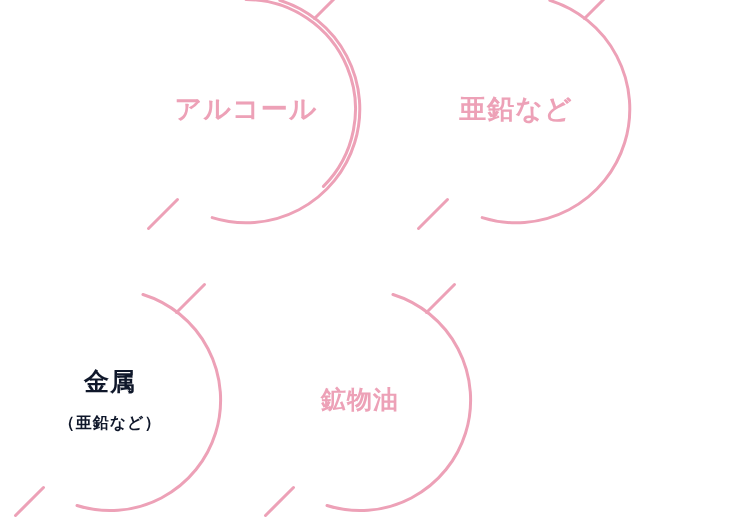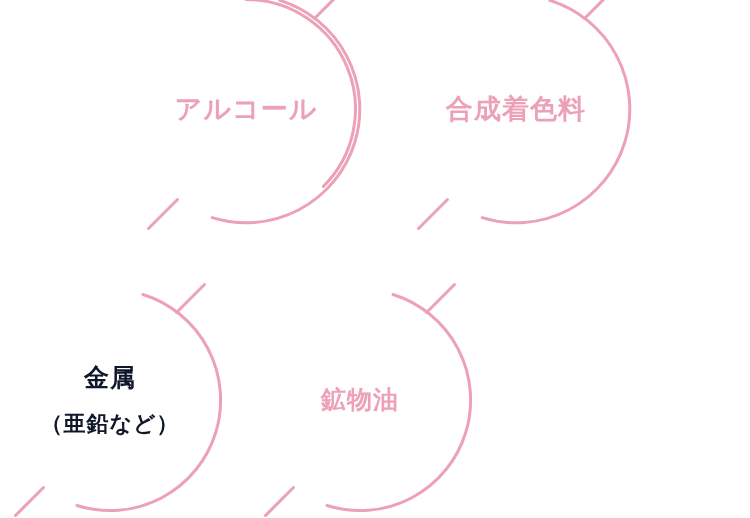--- a/index.html
+++ b/index.html
@@ -63,21 +63,21 @@
   #badge-synthetic-dye{ left: 517px; top: 292px; width: 216px; height: 216px; }
 
   #badge-alcohol       .badge-label { font-size: 27px; }
   #badge-paraben       .badge-label { font-size: 27px; }
   #badge-metal         .badge-label { font-size: 25px; }
   #badge-mineral-oil   .badge-label { font-size: 25px; }
   #badge-synthetic-dye .badge-label { font-size: 25px; }
 
   
   #badge-metal .badge-label .ln-1 { font-size: 25px; }
-  #badge-metal .badge-label .ln-2 { font-size: 22px; margin-top: 18px; }
+  #badge-metal .badge-label .ln-2 { font-size: 16px; margin-top: 18px; }
 </style>
 </head>
 <body style="background: rgb(255, 255, 255);">
 
 <div id="stage">
 
   <div class="badge" id="badge-alcohol">
     <svg viewBox="0 0 222 222" width="222" height="222">
       <path d="M 144.81 2.36 A 109.5 109.5 0 1 1 77.19 219.64" fill="none" stroke="#eda1b7" stroke-width="3" stroke-linecap="round"></path>
       <path d="M 111 1.5 A 109.5 109.5 0 0 1 188.43 188.43" fill="none" stroke="#eda1b7" stroke-width="3" stroke-linecap="round" transform="rotate(0 111 111)"></path>
@@ -89,21 +89,21 @@
     </div>
   </div>
 
   <div class="badge" id="badge-paraben">
     <svg viewBox="0 0 222 222" width="222" height="222">
       <path d="M 144.81 2.36 A 109.5 109.5 0 1 1 77.19 219.64" fill="none" stroke="#eda1b7" stroke-width="3" stroke-linecap="round"></path>
       <line x1="179.5" y1="20.5" x2="208.5" y2="-8.5" stroke="#eda1b7" stroke-width="3" stroke-linecap="round"></line>
       <line x1="42.5" y1="201.5" x2="13.5" y2="230.5" stroke="#eda1b7" stroke-width="3" stroke-linecap="round"></line>
     </svg>
     <div class="badge-label" style="color: rgb(237, 161, 183);">
-      <span class="ln ln-1">合成着色料</span>
+      <span class="ln ln-1">亜鉛など</span>
     </div>
   </div>
 
   <div class="badge" id="badge-metal">
     <svg viewBox="0 0 216 216" width="216" height="216">
       <path d="M 140.98 2.46 A 106.5 106.5 0 1 1 75.02 213.54" fill="none" stroke="#eda1b7" stroke-width="3" stroke-linecap="round"></path>
       <line x1="174.5" y1="20.5" x2="202.5" y2="-7.5" stroke="#eda1b7" stroke-width="3" stroke-linecap="round"></line>
       <line x1="41.5" y1="195.5" x2="13.5" y2="223.5" stroke="#eda1b7" stroke-width="3" stroke-linecap="round"></line>
     </svg>
     <div class="badge-label" style="color: #0f172a;">

